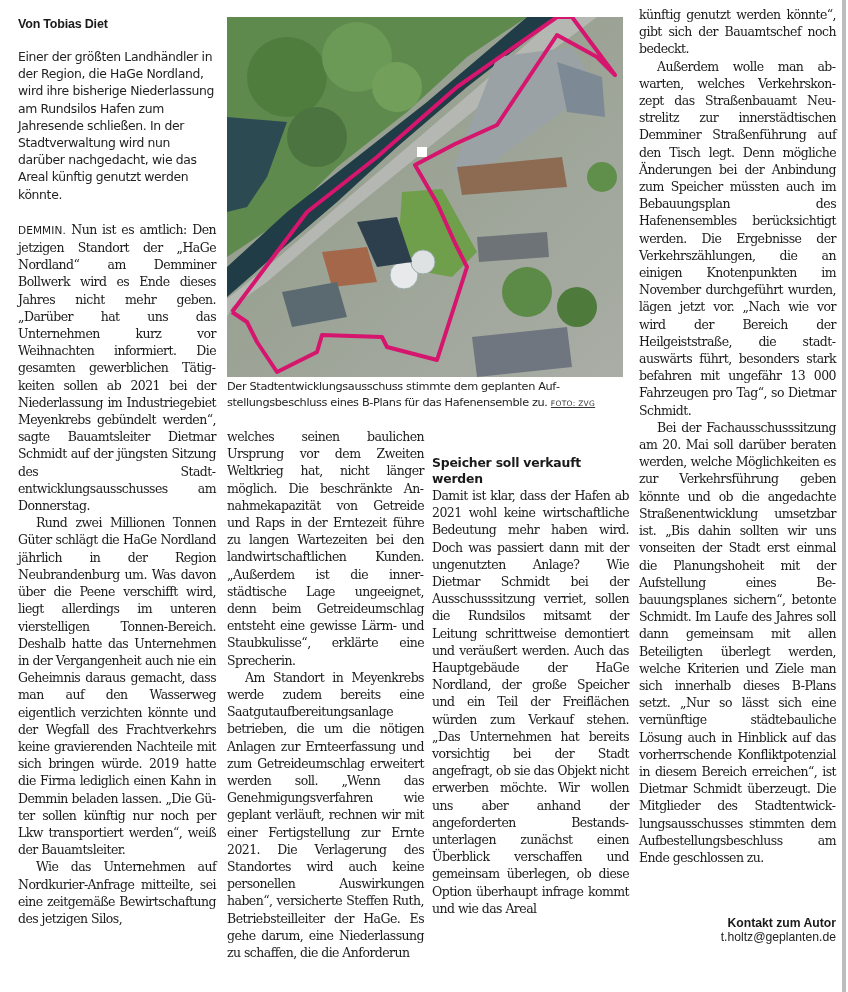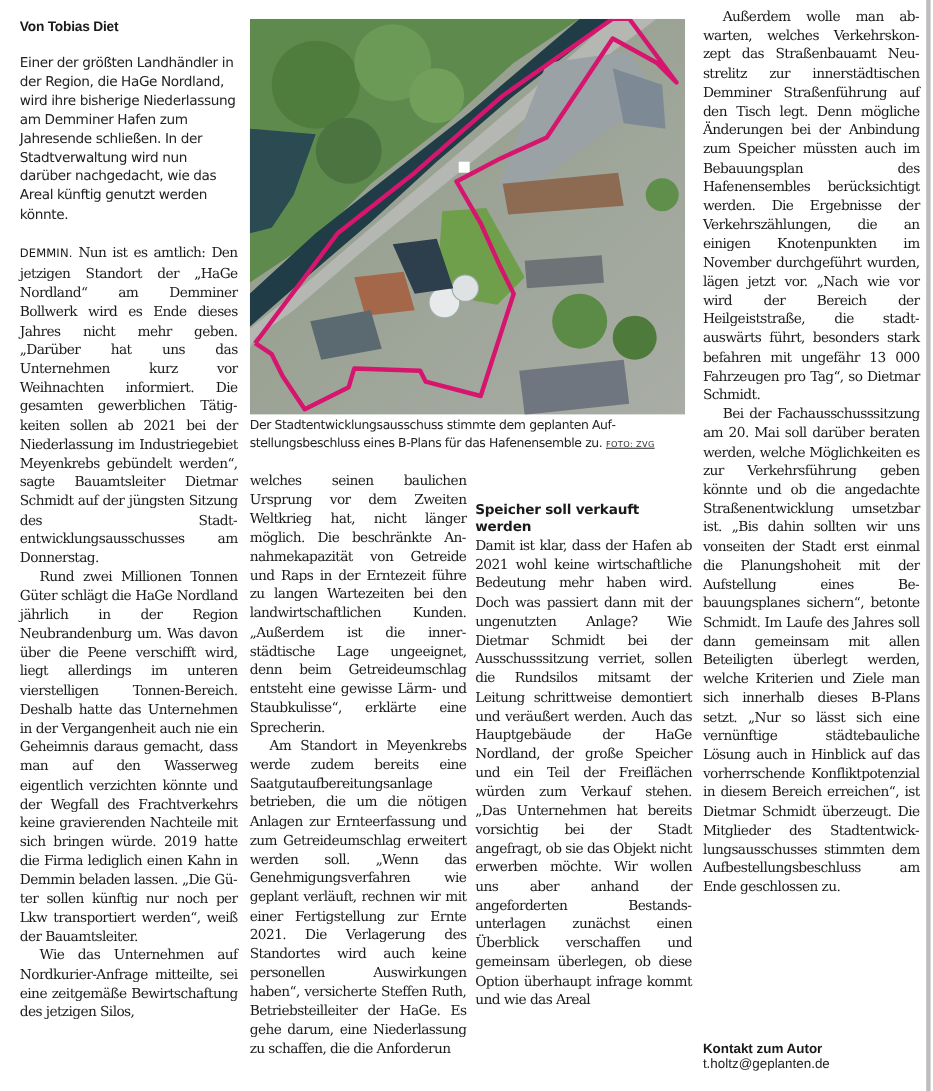--- a/index.html
+++ b/index.html
@@ -21,21 +21,21 @@
   #photo { position:absolute; left:227px; top:17px; width:396px; height:360px; overflow:hidden; }
   #right-rule { position:absolute; left:842px; top:0; width:4px; height:992px; background:#bdbdbd; }
 </style>
 </head>
 <body>
 
 <div id="right-rule"></div>
 
 <div class="col" style="left:18px; top:17px; width:198px;">
   <div class="byline">Von Tobias Diet</div>
-  <div class="lead" style="margin-top:17px;">Einer der größten Landhändler in der Region, die HaGe Nordland, wird ihre bisherige Niederlassung am Demminer Hafen zum Jahresende schließen. In der Stadtverwaltung wird nun darüber nachgedacht, wie das Areal künftig genutzt werden könnte.</div>
+  <div class="lead" style="margin-top:17px;">Einer der größten Landhändler in der Region, die HaGe Nordland, wird ihre bisherige Niederlassung am Rundsilos Hafen zum Jahresende schließen. In der Stadtverwaltung wird nun darüber nachgedacht, wie das Areal künftig genutzt werden könnte.</div>
   <div class="body" style="margin-top:18px;">
     <p><span class="dateline">DEMMIN.</span> <span>Nun ist es amtlich: Den jetzigen Standort der „HaGe Nordland“ am Dem­miner Bollwerk wird es Ende dieses Jahres nicht mehr geben. „Darüber hat uns das Unternehmen kurz vor Weihnachten informiert. Die gesamten gewerblichen Tätig­keiten sollen ab 2021 bei der Niederlassung im Industrie­gebiet Meyenkrebs gebündelt werden“, sagte Bauamtslei­ter Dietmar Schmidt auf der jüngsten Sitzung des Stadt­entwicklungsausschusses am Donnerstag.</span></p>
     <p class="ind">Rund zwei Millionen Ton­nen Güter schlägt die HaGe Nordland jährlich in der Re­gion Neubrandenburg um. Was davon über die Peene verschifft wird, liegt aller­dings im unteren vierstelli­gen Tonnen-Bereich. Deshalb hatte das Unternehmen in der Vergangenheit auch nie ein Geheimnis daraus gemacht, dass man auf den Wasserweg eigentlich verzichten könnte und der Wegfall des Fracht­verkehrs keine gravierenden Nachteile mit sich bringen würde. 2019 hatte die Firma lediglich einen Kahn in Dem­min beladen lassen. „Die Gü­ter sollen künftig nur noch per Lkw transportiert wer­den“, weiß der Bauamtsleiter.</p>
     <p class="ind">Wie das Unternehmen auf Nordkurier-Anfrage mitteilte, sei eine zeitgemäße Bewirt­schaftung des jetzigen Silos,</p>
   </div>
 </div>
 
 <div id="photo">
   <svg width="396" height="360" viewBox="0 0 396 360" xmlns="http://www.w3.org/2000/svg">
     <defs>
@@ -92,21 +92,22 @@
 
 <div class="col" style="left:432px; top:428px; width:197px;">
   <div class="subhead">Speicher soll verkauft werden</div>
   <div class="body">
     <p>Damit ist klar, dass der Hafen ab 2021 wohl keine wirtschaft­liche Bedeutung mehr haben wird. Doch was passiert dann mit der ungenutzten Anlage? Wie Dietmar Schmidt bei der Ausschusssitzung verriet, sol­len die Rundsilos mitsamt der Leitung schrittweise demon­tiert und veräußert werden. Auch das Hauptgebäude der HaGe Nordland, der große Speicher und ein Teil der Frei­flächen würden zum Verkauf stehen. „Das Unternehmen hat bereits vorsichtig bei der Stadt angefragt, ob sie das Ob­jekt nicht erwerben möchte. Wir wollen uns aber anhand der angeforderten Bestands­unterlagen zunächst einen Überblick verschaffen und gemeinsam überlegen, ob diese Option überhaupt infra­ge kommt und wie das Areal</p>
   </div>
 </div>
 
 <div class="col" style="left:639px; top:6px; width:197px;">
   <div class="body">
+    <p>künftig genutzt werden könn­te“, gibt sich der Bauamtschef noch bedeckt.</p>
     <p class="ind">Außerdem wolle man ab­warten, welches Verkehrskon­zept das Straßenbauamt Neu­strelitz zur innerstädtischen Demminer Straßenführung auf den Tisch legt. Denn mög­liche Änderungen bei der An­bindung zum Speicher müss­ten auch im Bebauungsplan des Hafenensembles berück­sichtigt werden. Die Ergebnis­se der Verkehrszählungen, die an einigen Knotenpunkten im November durchgeführt wur­den, lägen jetzt vor. „Nach wie vor wird der Bereich der Heilgeiststraße, die stadt­auswärts führt, besonders stark befahren mit ungefähr 13 000 Fahrzeugen pro Tag“, so Dietmar Schmidt.</p>
     <p class="ind">Bei der Fachausschusssit­zung am 20. Mai soll darü­ber beraten werden, welche Möglichkeiten es zur Ver­kehrsführung geben könnte und ob die angedachte Stra­ßenentwicklung umsetzbar ist. „Bis dahin sollten wir uns vonseiten der Stadt erst einmal die Planungshoheit mit der Aufstellung eines Be­bauungsplanes sichern“, be­tonte Schmidt. Im Laufe des Jahres soll dann gemeinsam mit allen Beteiligten überlegt werden, welche Kriterien und Ziele man sich innerhalb die­ses B-Plans setzt. „Nur so lässt sich eine vernünftige städte­bauliche Lösung auch in Hin­blick auf das vorherrschende Konfliktpotenzial in diesem Bereich erreichen“, ist Diet­mar Schmidt überzeugt. Die Mitglieder des Stadtentwick­lungsausschusses stimmten dem Aufbestellungsbeschluss am Ende geschlossen zu.</p>
   </div>
 </div>
 
-<div class="col" style="left:639px; top:946px; width:197px;">
+<div class="col" style="left:639px; top:916px; width:197px;text-align:right;">
   <div class="contact-head">Kontakt zum Autor</div>
   <div class="contact-mail">t.holtz@geplanten.de</div>
 </div>
 
 </body></html>

